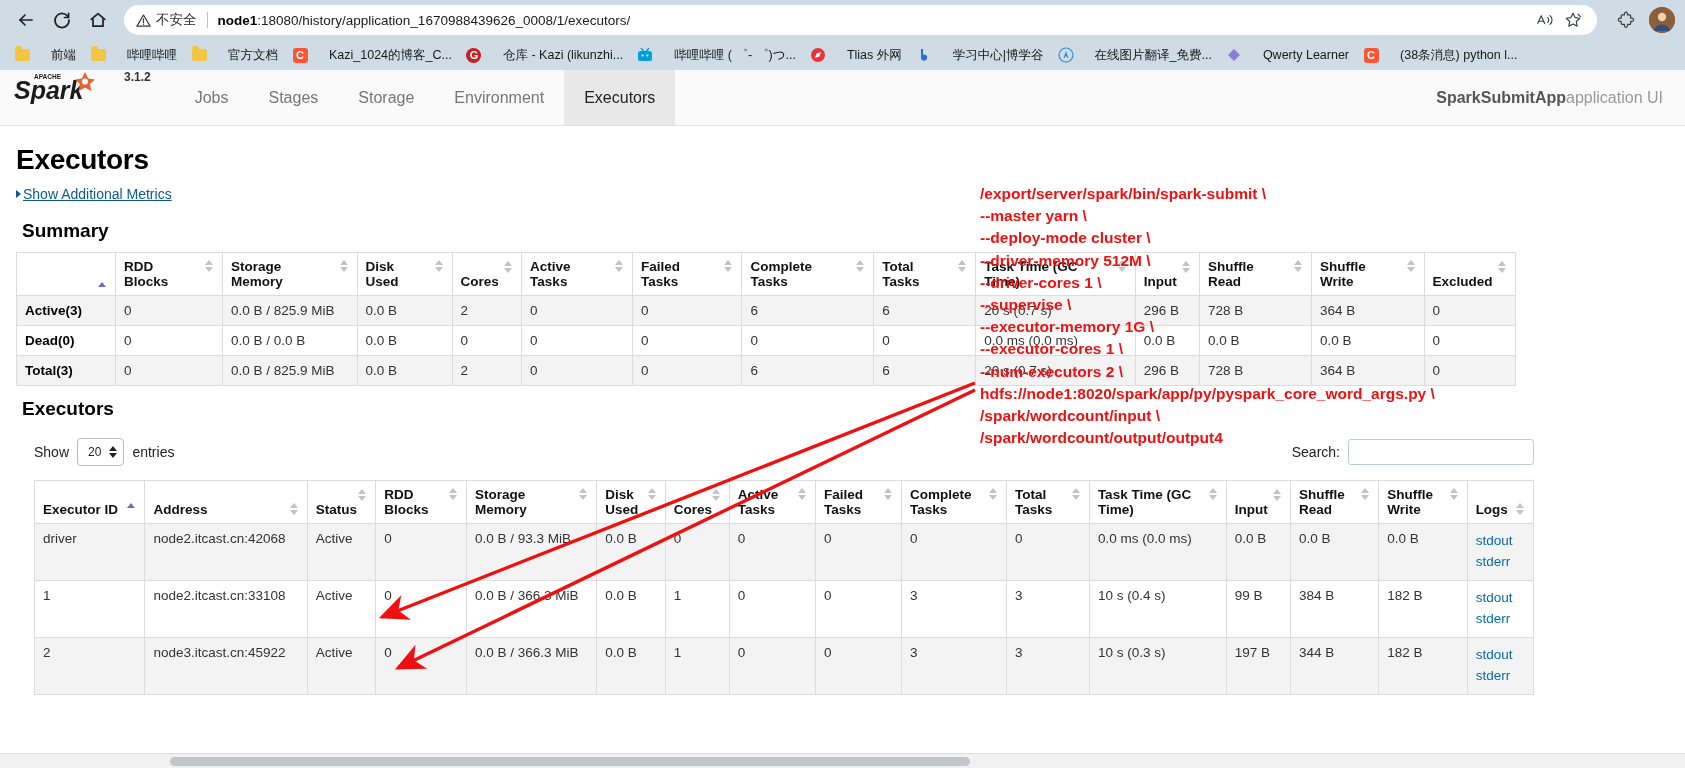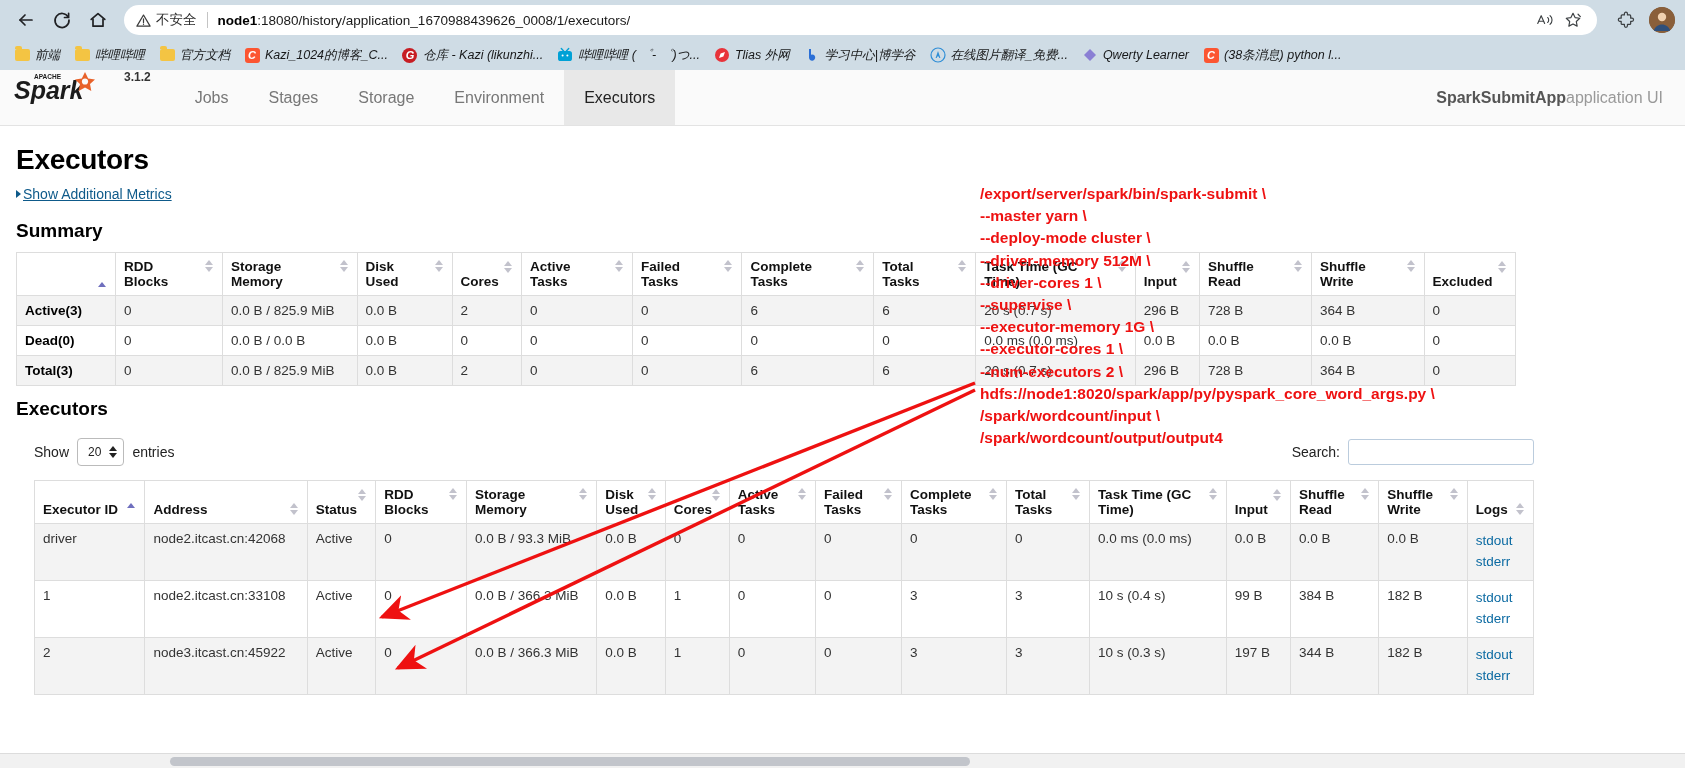--- a/index.html
+++ b/index.html
@@ -29,21 +29,21 @@
   #omni-url{font-size:13.5px;color:#1a1a1a;white-space:nowrap;overflow:hidden;}
   #omni-url b{font-weight:700;color:#000;}
   #omni-actions{display:flex;align-items:center;gap:4px;margin-left:auto;padding-left:10px;}
   .omni-icon{width:24px;height:24px;display:flex;align-items:center;justify-content:center;color:#3c4043;cursor:pointer;}
   #chrome-right{display:flex;align-items:center;gap:6px;padding-left:4px;}
   .round-btn{width:30px;height:30px;border-radius:50%;display:flex;align-items:center;justify-content:center;cursor:pointer;}
   #avatar-btn{width:26px;height:26px;border-radius:50%;background:#7d5a3c;display:flex;align-items:center;justify-content:center;overflow:hidden;}
 
   
   #bookmarks{height:30px;display:flex;align-items:center;padding:0 8px;gap:2px;}
-  .bm{display:flex;align-items:center;gap:5px;padding:3px 6px;border-radius:4px;cursor:pointer;white-space:nowrap;font-style:italic;}
+  .bm{display:flex;align-items:center;gap:21px;padding:3px 6px;border-radius:4px;cursor:pointer;white-space:nowrap;}
   .bm-label{font-size:12.5px;color:#18191a;}
   .bm-ico{width:16px;height:16px;flex:0 0 16px;display:flex;align-items:center;justify-content:center;}
   .folder{
     width:15px;height:12px;background:#f4c443;border-radius:2px;position:relative;
   }
   .folder:before{content:"";position:absolute;top:-3px;left:0;width:7px;height:3px;background:#f4c443;border-radius:2px 2px 0 0;}
   .sq{width:15px;height:15px;border-radius:3px;display:flex;align-items:center;justify-content:center;font-size:11px;font-weight:700;color:#fff;}
 
   
   #spark-nav{
@@ -61,21 +61,21 @@
   .spark-tab.active{background:#e8e8e8;color:#222;}
   #spark-appname{
     margin-left:auto;display:flex;align-items:center;padding-right:22px;
     font-size:16px;color:#999;
   }
   #spark-appname b{color:#555;font-weight:700;}
 
   
   #content{padding:0 16px;position:relative;}
   h1.page-title{font-size:28px;font-weight:700;margin:18px 0 10px 0;letter-spacing:-.3px;}
-  h2.sec-title{font-size:19px;font-weight:700;margin:12px 0 10px 0;}
+  h2.sec-title{font-size:19px;font-weight:700;margin:12px 0 10px 6px;}
   #metrics-toggle{font-size:14px;color:#0e5a8a;display:inline-flex;align-items:center;gap:2px;cursor:pointer;margin-bottom:6px;}
   #metrics-toggle span.lbl{text-decoration:underline;}
   .caret{width:0;height:0;border-left:5px solid #0e5a8a;border-top:4px solid transparent;border-bottom:4px solid transparent;}
 
   table.sparktbl{border-collapse:collapse;font-size:13.5px;}
   table.sparktbl th{
     background:#fff;border:1px solid #ddd;padding:6px 8px;text-align:left;
     font-weight:700;color:#111;vertical-align:bottom;position:relative;
   }
   table.sparktbl td{border:1px solid #ddd;padding:7px 8px;color:#333;vertical-align:top;}

